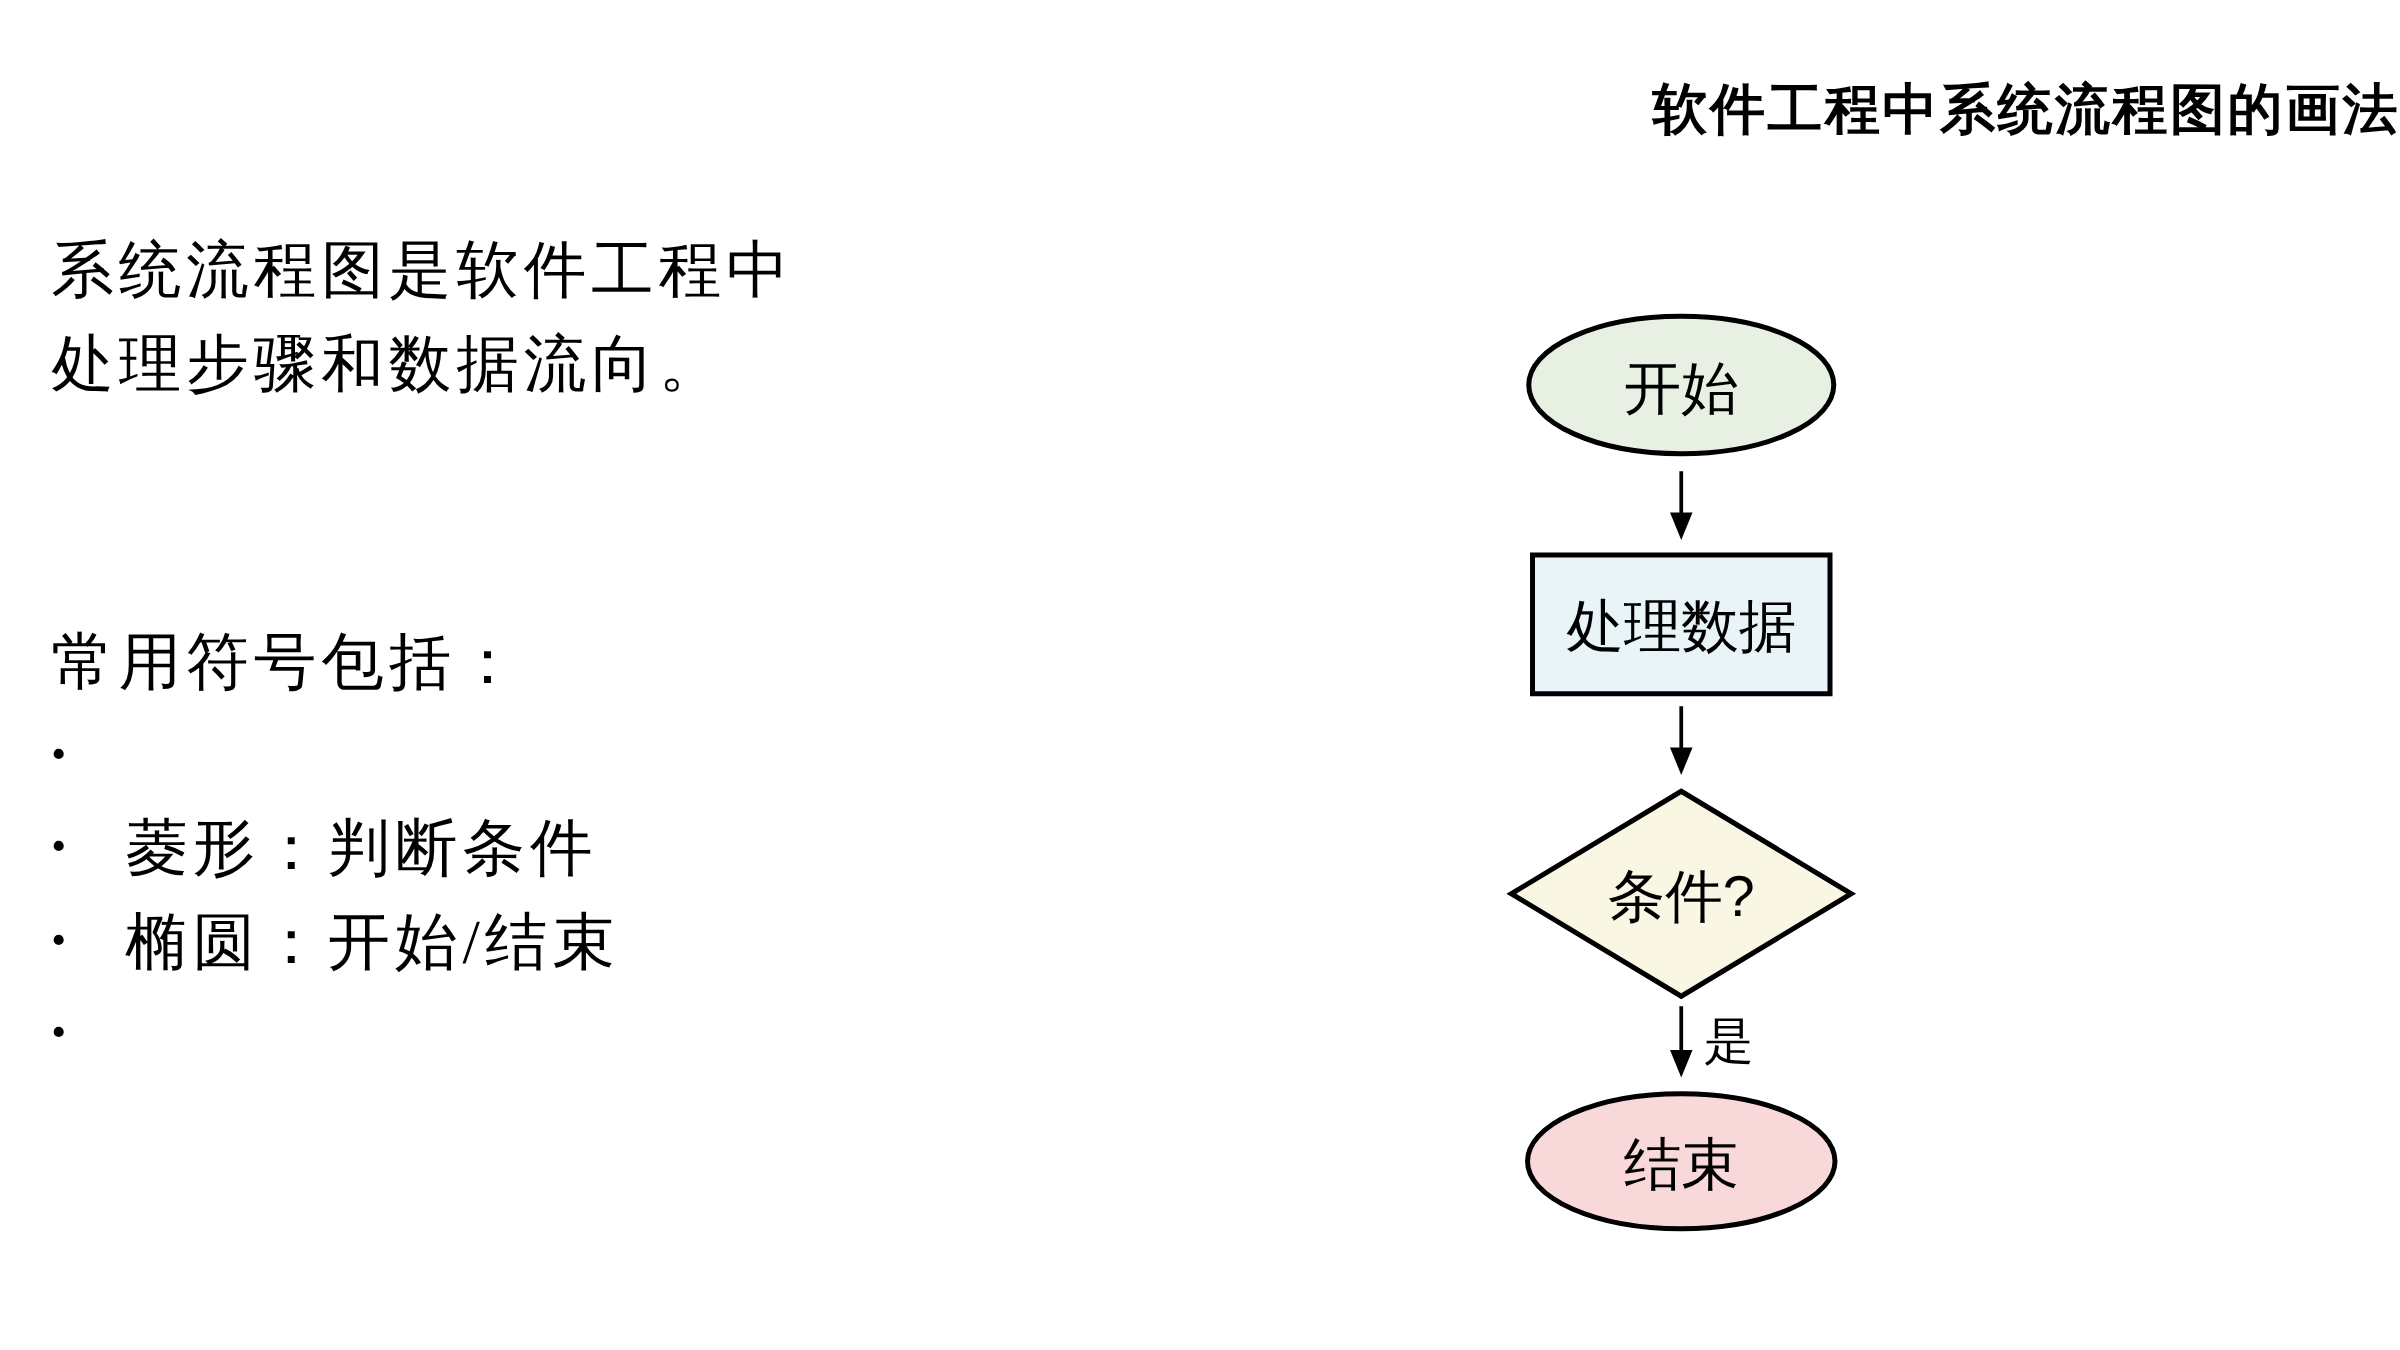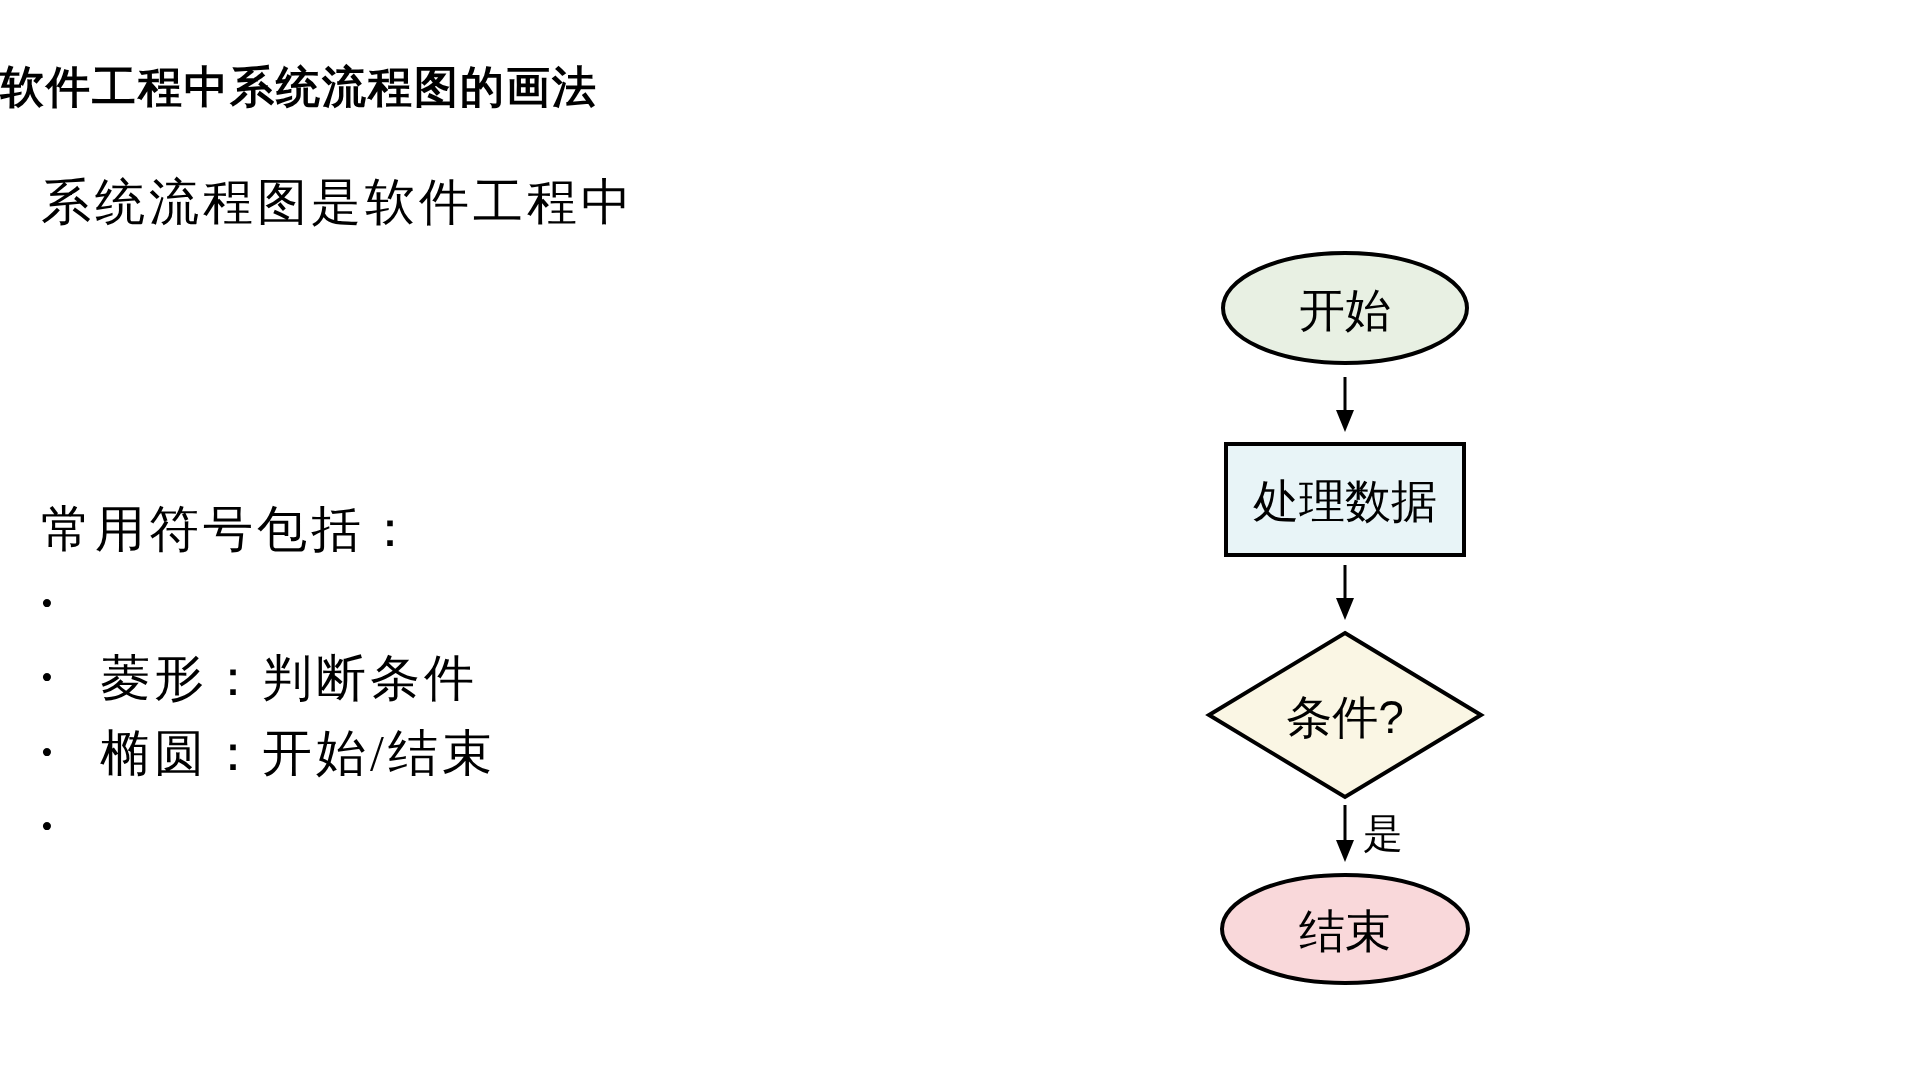--- a/index.html
+++ b/index.html
@@ -8,28 +8,28 @@
     background: #ffffff;
     font-family: "Liberation Sans", sans-serif;
     color: #000000;
     overflow: hidden;
     position: relative;
   }
   .page-title {
     position: absolute;
     top: 58px; left: 0;
     width: 1920px;
-    text-align: left;
+    text-align: right;
     font-size: 44px;
     font-weight: bold;
     letter-spacing: 2px;
   }
   .intro-block {
     position: absolute;
-    left: 41px; top: 165px;
+    left: 41px; top: 179px;
     font-size: 50px;
     letter-spacing: 4px;
     line-height: 75px;
     white-space: nowrap;
   }
   .symbols-block {
     position: absolute;
     left: 41px; top: 492px;
     font-size: 50px;
     letter-spacing: 4px;
@@ -66,20 +66,21 @@
     dominant-baseline: central;
   }
 </style>
 </head>
 <body>
 
 <div class="page-title">软件工程中系统流程图的画法</div>
 
 <div class="intro-block">
   <div>系统流程图是软件工程中</div>
+  <div>处理步骤和数据流向。</div>
 </div>
 
 <div class="symbols-block">
   <div>常用符号包括：</div>
   <div class="sym-item">
     <span class="bullet">•</span>
   </div>
   <div class="sym-item">
     <span class="bullet">•</span>
       <span>菱形：判断条件</span>

